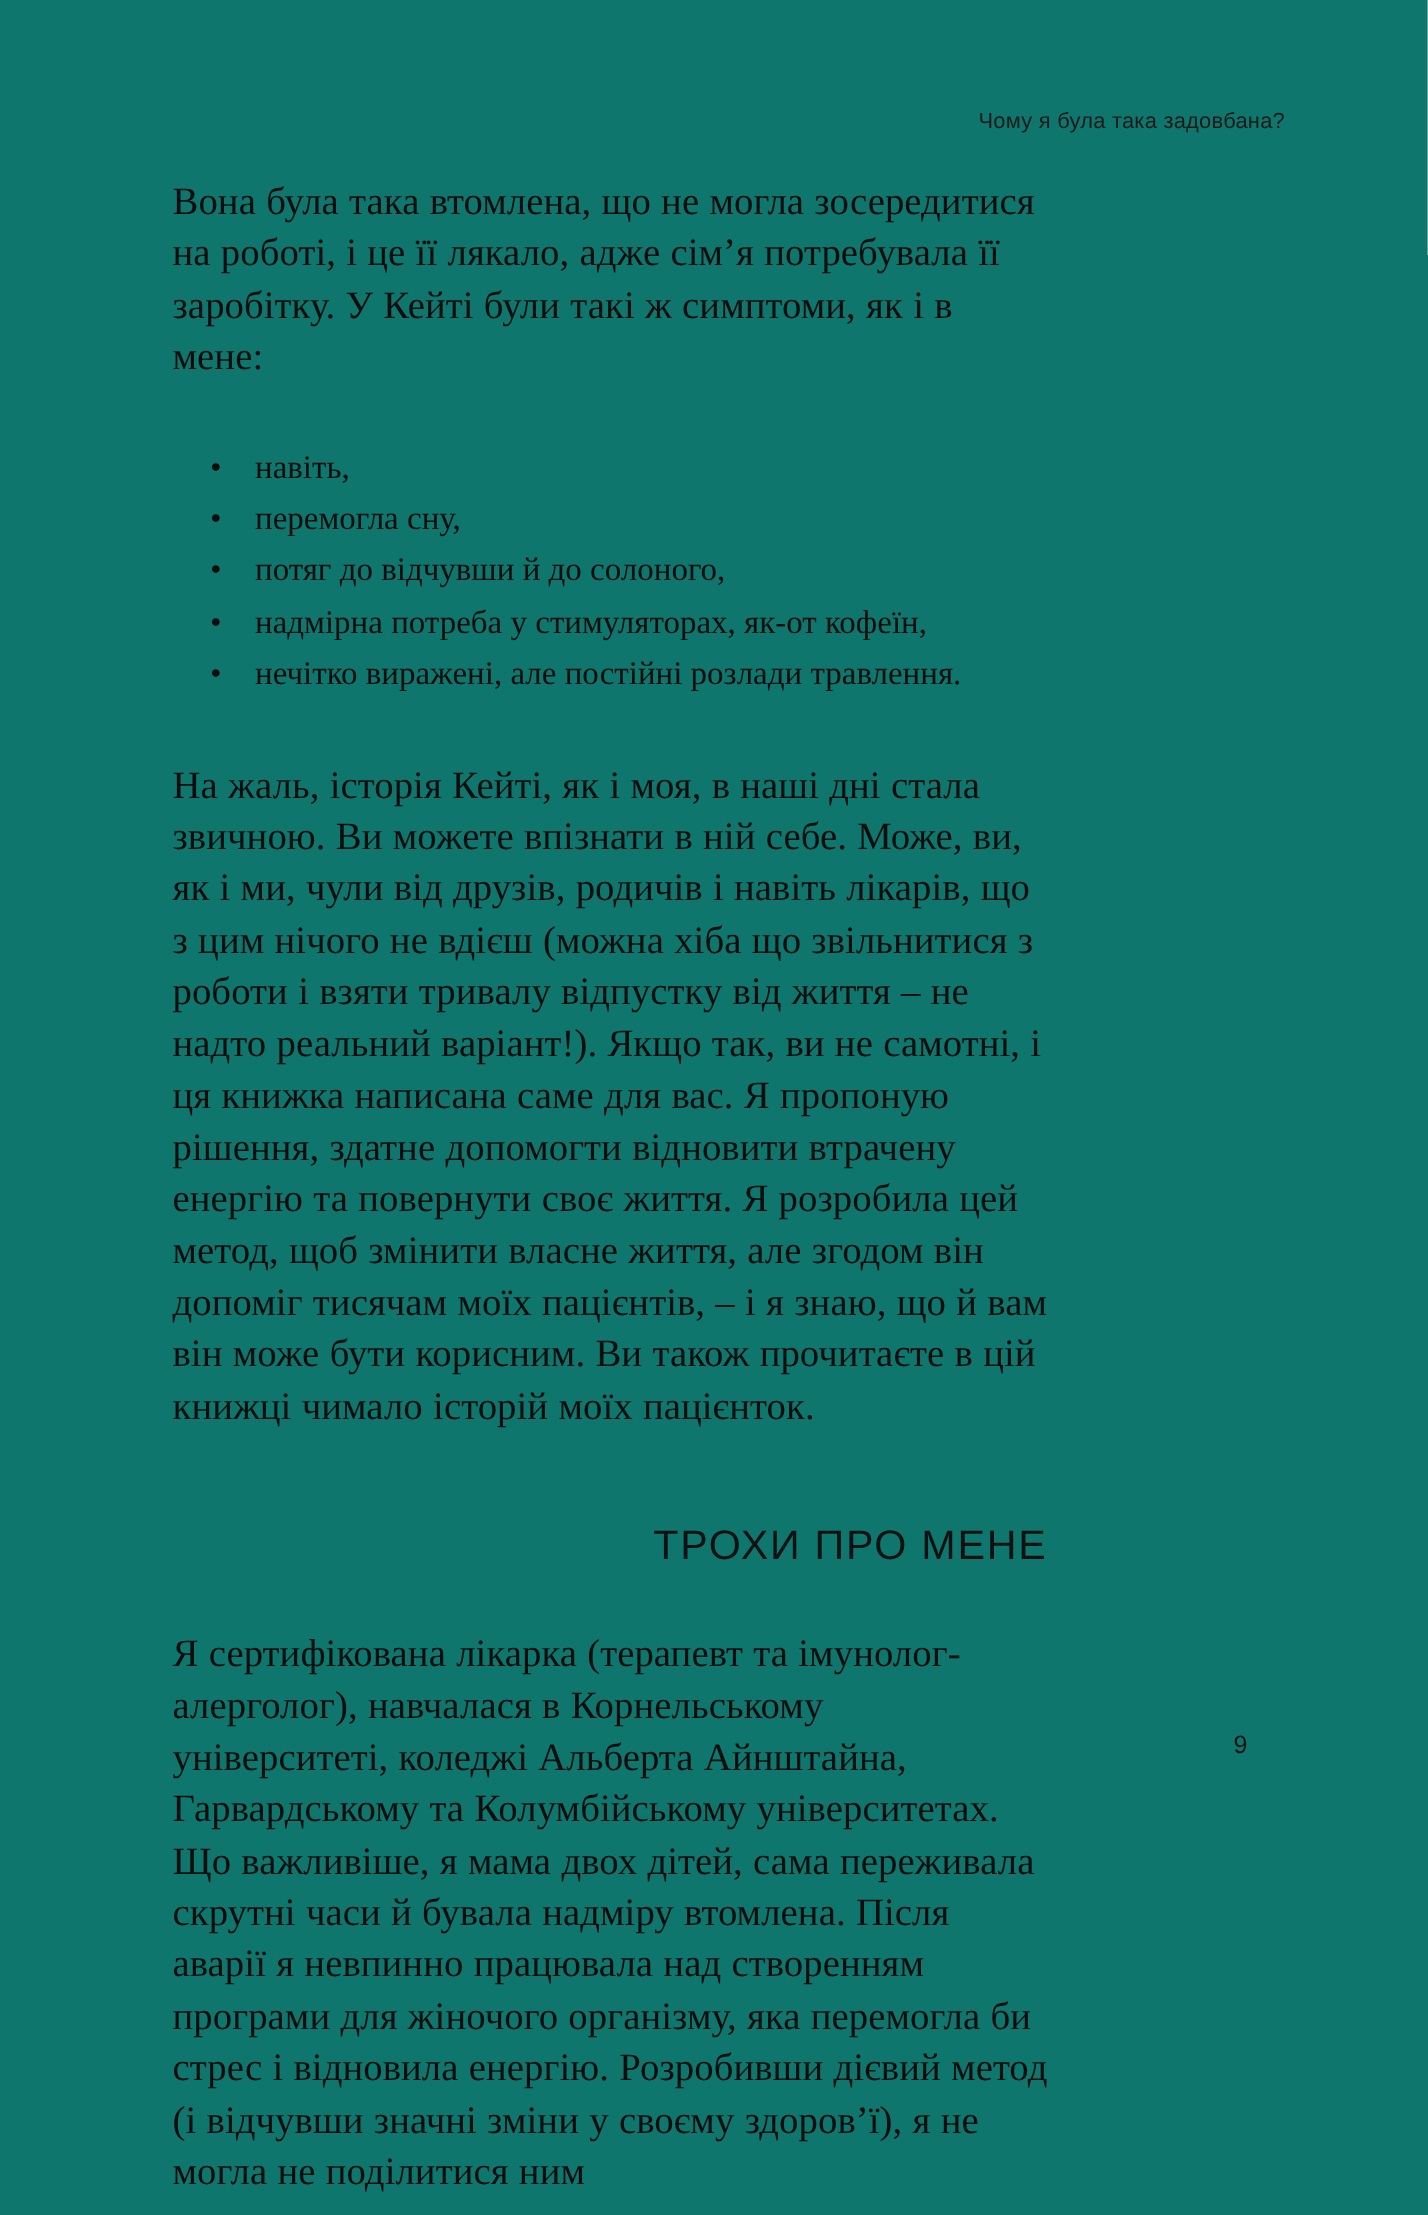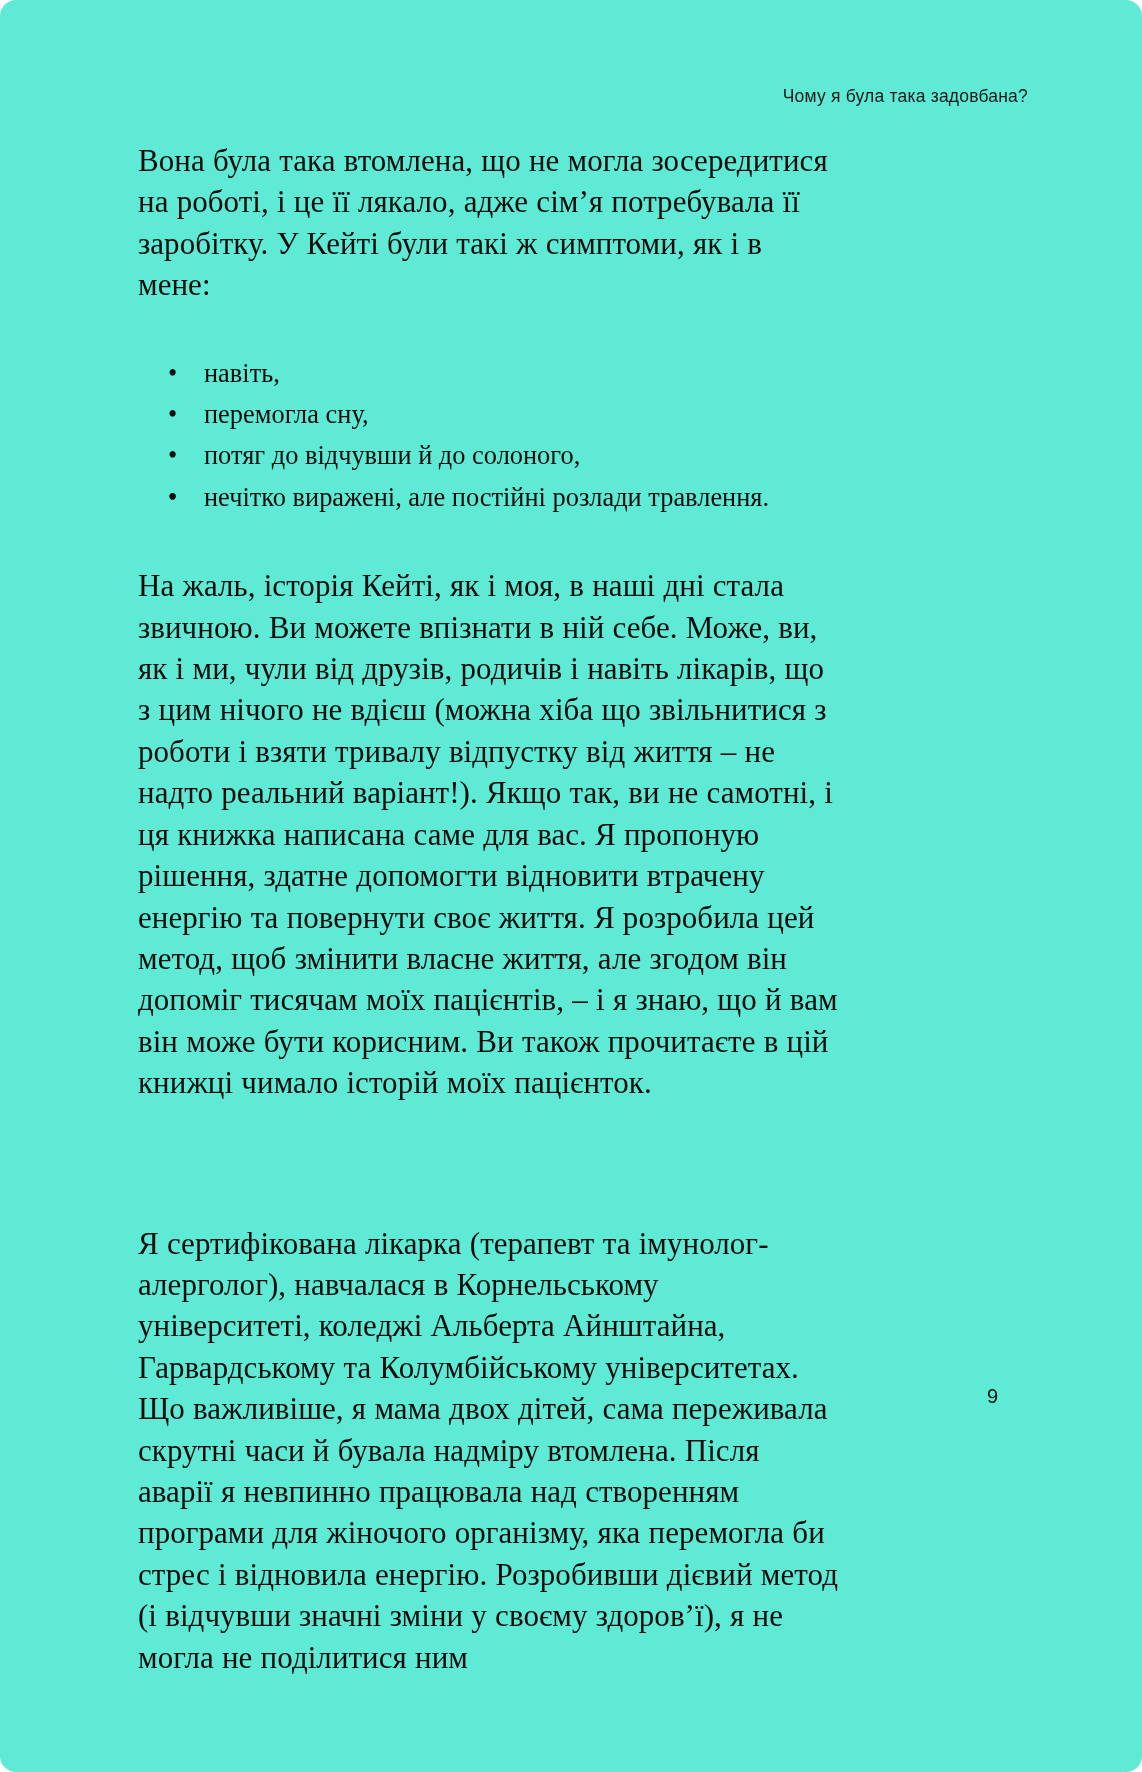--- a/index.html
+++ b/index.html
@@ -12,22 +12,21 @@
     height: 1772px;
     position: relative;
     font-family: "Liberation Serif", "DejaVu Serif", serif;
     color: #0f0f0f;
     overflow: hidden;
   }
 
   .page {
     position: absolute;
     inset: 0;
-    background: #5eead4;
-    border-radius: 16px;
+    background: #0f766e;
   }
 
   
   .running-header {
     position: absolute;
     top: 86px;
     left: 0;
     right: 114px;
     text-align: right;
     font-family: "Liberation Sans", "DejaVu Sans", sans-serif;
@@ -124,33 +123,35 @@
       <li>
         <span class="dot">•</span>
         <span>перемогла сну,</span>
       </li>
       <li>
         <span class="dot">•</span>
         <span>потяг до відчувши й до солоного,</span>
       </li>
       <li>
         <span class="dot">•</span>
+        <span>надмірна потреба у стимуляторах, як-от кофеїн,</span>
       </li>
       <li>
         <span class="dot">•</span>
         <span>нечітко виражені, але постійні розлади травлення.</span>
       </li>
     </ul>
 
     <div class="par-gap-lg"></div>
 
     <p class="body-par">На жаль, історія Кейті, як і моя, в наші дні стала звичною. Ви можете впізнати в ній себе. Може, ви, як і ми, чули від друзів, родичів і навіть лікарів, що з цим нічого не вдієш (можна хіба що звільнитися з роботи і взяти тривалу відпустку від життя – не надто реальний варіант!). Якщо так, ви не самотні, і ця книжка написана саме для вас. Я пропоную рішення, здатне допомогти відновити втрачену енергію та повернути своє життя. Я розробила цей метод, щоб змінити власне життя, але згодом він допоміг тисячам моїх пацієнтів, – і я знаю, що й вам він може бути корисним. Ви також прочитаєте в цій книжці чимало історій моїх пацієнток.</p>
 
     <div class="par-gap-xl"></div>
 
+    <h2 class="section-heading">ТРОХИ ПРО МЕНЕ</h2>
 
     <div class="par-gap-lg"></div>
 
     <p class="body-par">Я сертифікована лікарка (терапевт та імунолог-алерголог), навчалася в Корнельському університеті, коледжі Альберта Айнштайна, Гарвардському та Колумбійському університетах. Що важливіше, я мама двох дітей, сама переживала скрутні часи й бувала надміру втомлена. Після аварії я невпинно працювала над створенням програми для жіночого організму, яка перемогла би стрес і відновила енергію. Розробивши дієвий метод (і відчувши значні зміни у своєму здоров’ї), я не могла не поділитися ним</p>
 
   </div>
 
   <div class="folio">9</div>
 
 </div>

